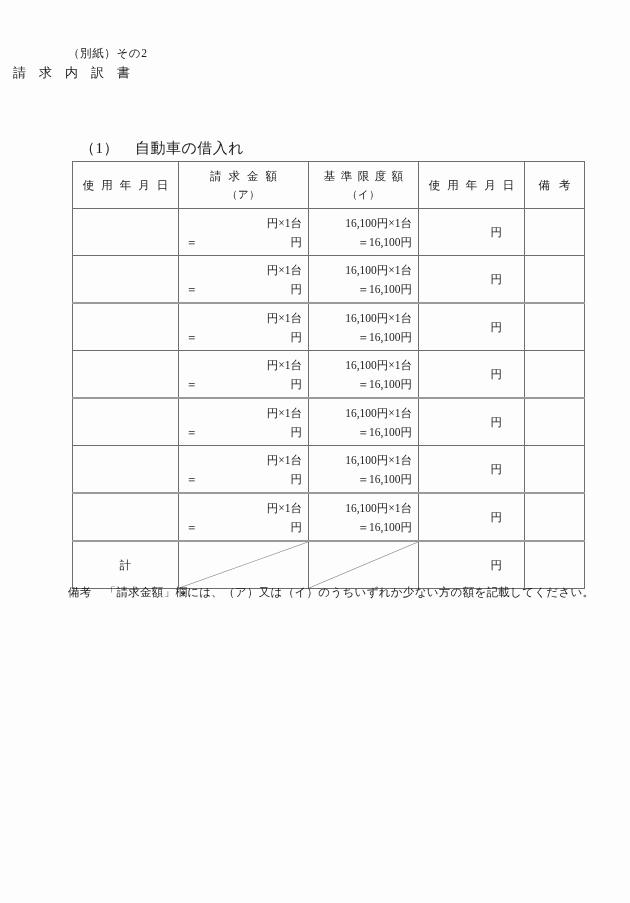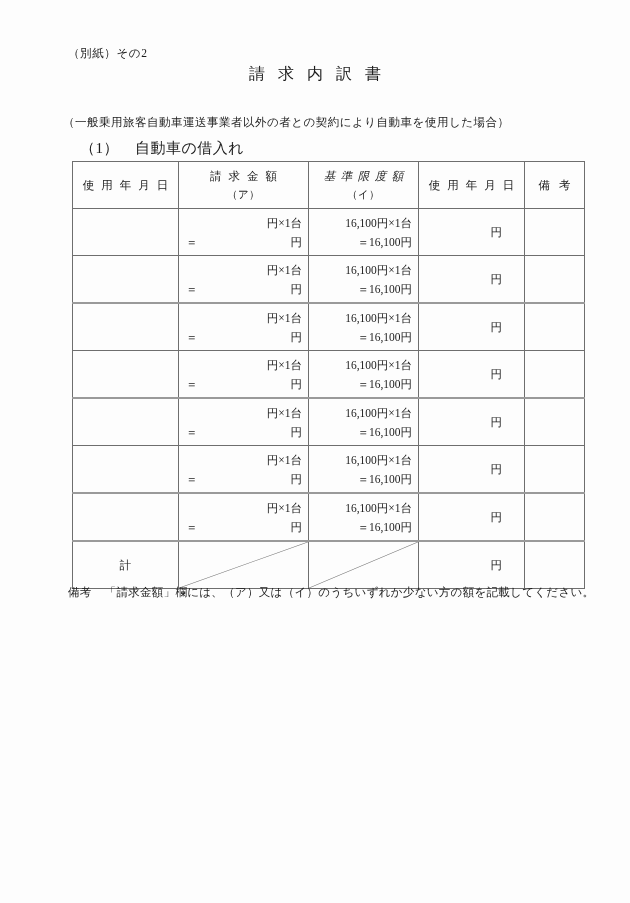--- a/index.html
+++ b/index.html
@@ -30,22 +30,22 @@
     top: 46px;
     font-size: 11.5px;
     letter-spacing: 0.6px;
     white-space: nowrap;
   }
   .doc-title {
     position: absolute;
     left: 0;
     right: 0;
     top: 64px;
-    text-align: center;
-    font-size: 16px;
+    text-align: left;
+    font-size: 13px;
     letter-spacing: 13px;
     text-indent: 13px;
     white-space: nowrap;
   }
   .doc-context {
     position: absolute;
     left: 63px;
     top: 115px;
     font-size: 11.5px;
     letter-spacing: 0.5px;
@@ -92,21 +92,21 @@
   
   tr.head th { height: 46px; }
   .h-spread {
     display: block;
     text-align: center;
     letter-spacing: 7px;
     text-indent: 7px;
     white-space: nowrap;
     font-size: 11.5px;
   }
-  .h-spread.tight { letter-spacing: 5.5px; text-indent: 5.5px; font-style: italic; }
+  .h-spread.tight { letter-spacing: 5.5px; text-indent: 5.5px; }
   .h-spread.note  { letter-spacing: 9px;   text-indent: 9px; }
   .h-sub {
     display: block;
     text-align: center;
     font-size: 10.5px;
     margin-top: 4px;
     letter-spacing: 0.5px;
   }
 
   
@@ -172,21 +172,20 @@
 </style>
 </head>
 <body>
 
 <div class="page">
 
   <div class="doc-label">（別紙）その2</div>
 
   <div class="doc-title">請求内訳書</div>
 
-  <div class="doc-context">（一般乗用旅客自動車運送事業者以外の者との契約により自動車を使用した場合）</div>
 
   <div class="doc-section">
     <span class="sec-no">（1）</span><span>自動車の借入れ</span>
   </div>
 
   <div class="table-wrap">
     <table class="sheet">
       <colgroup>
         <col class="c-date">
           <col class="c-loan">

